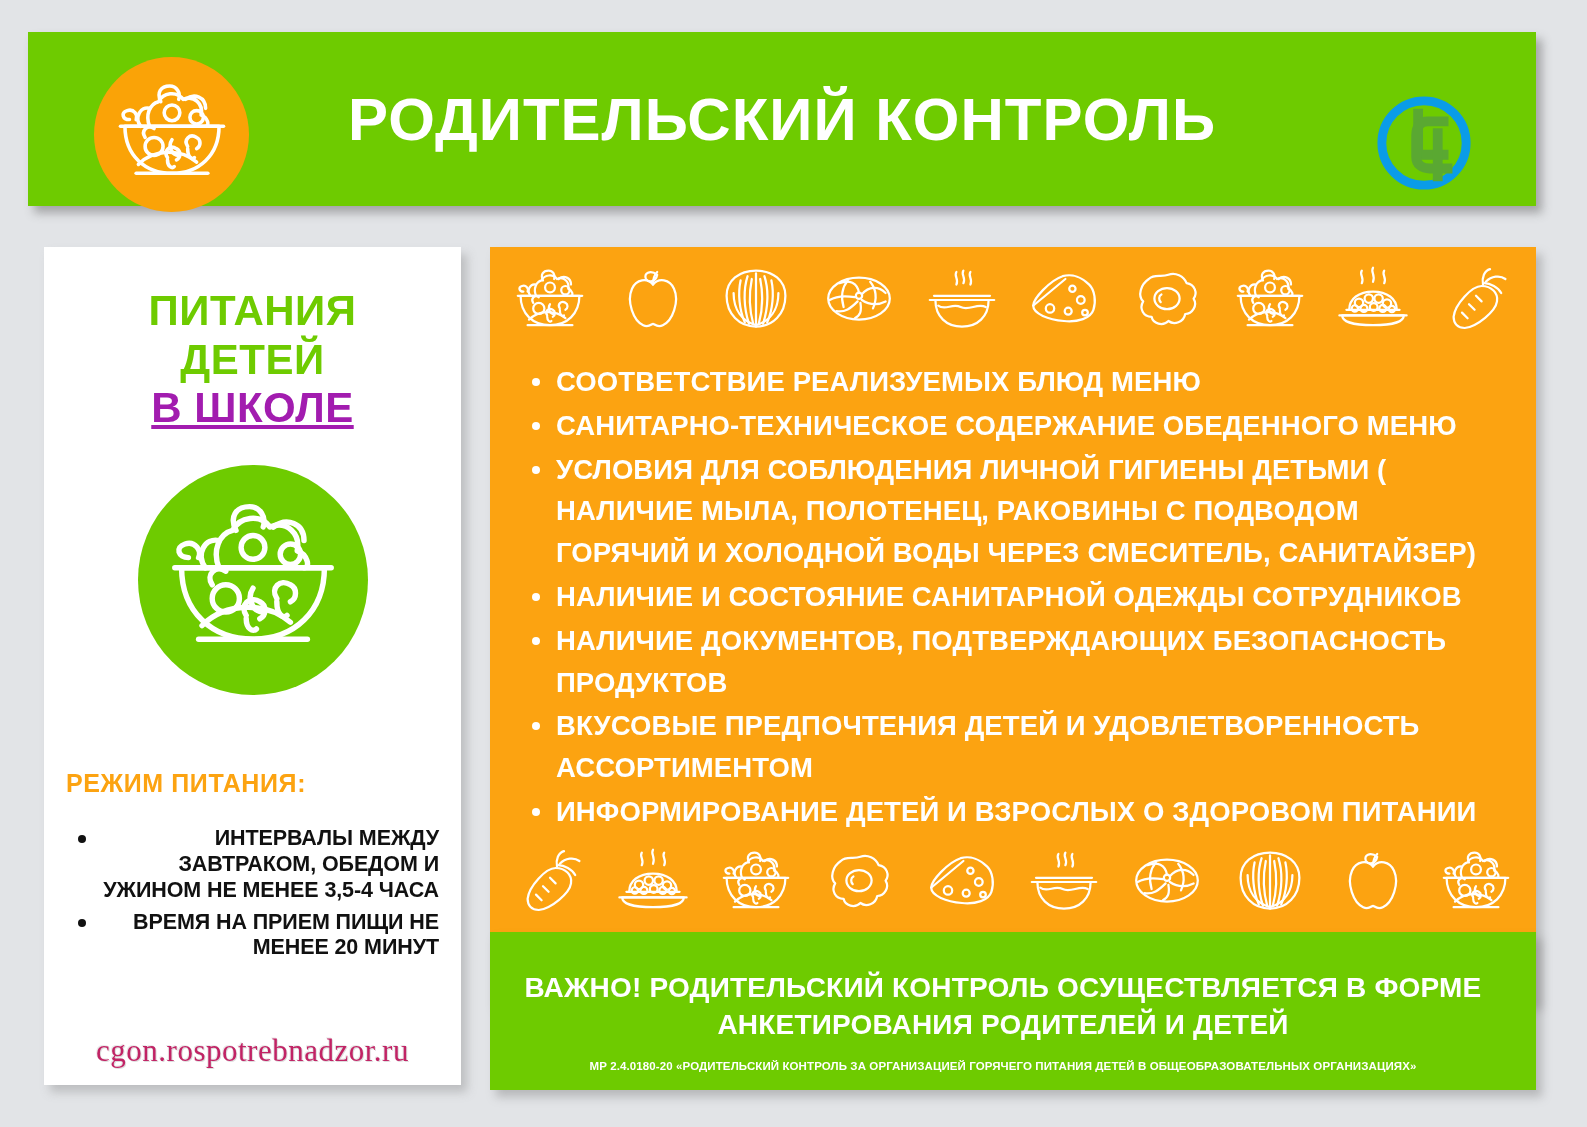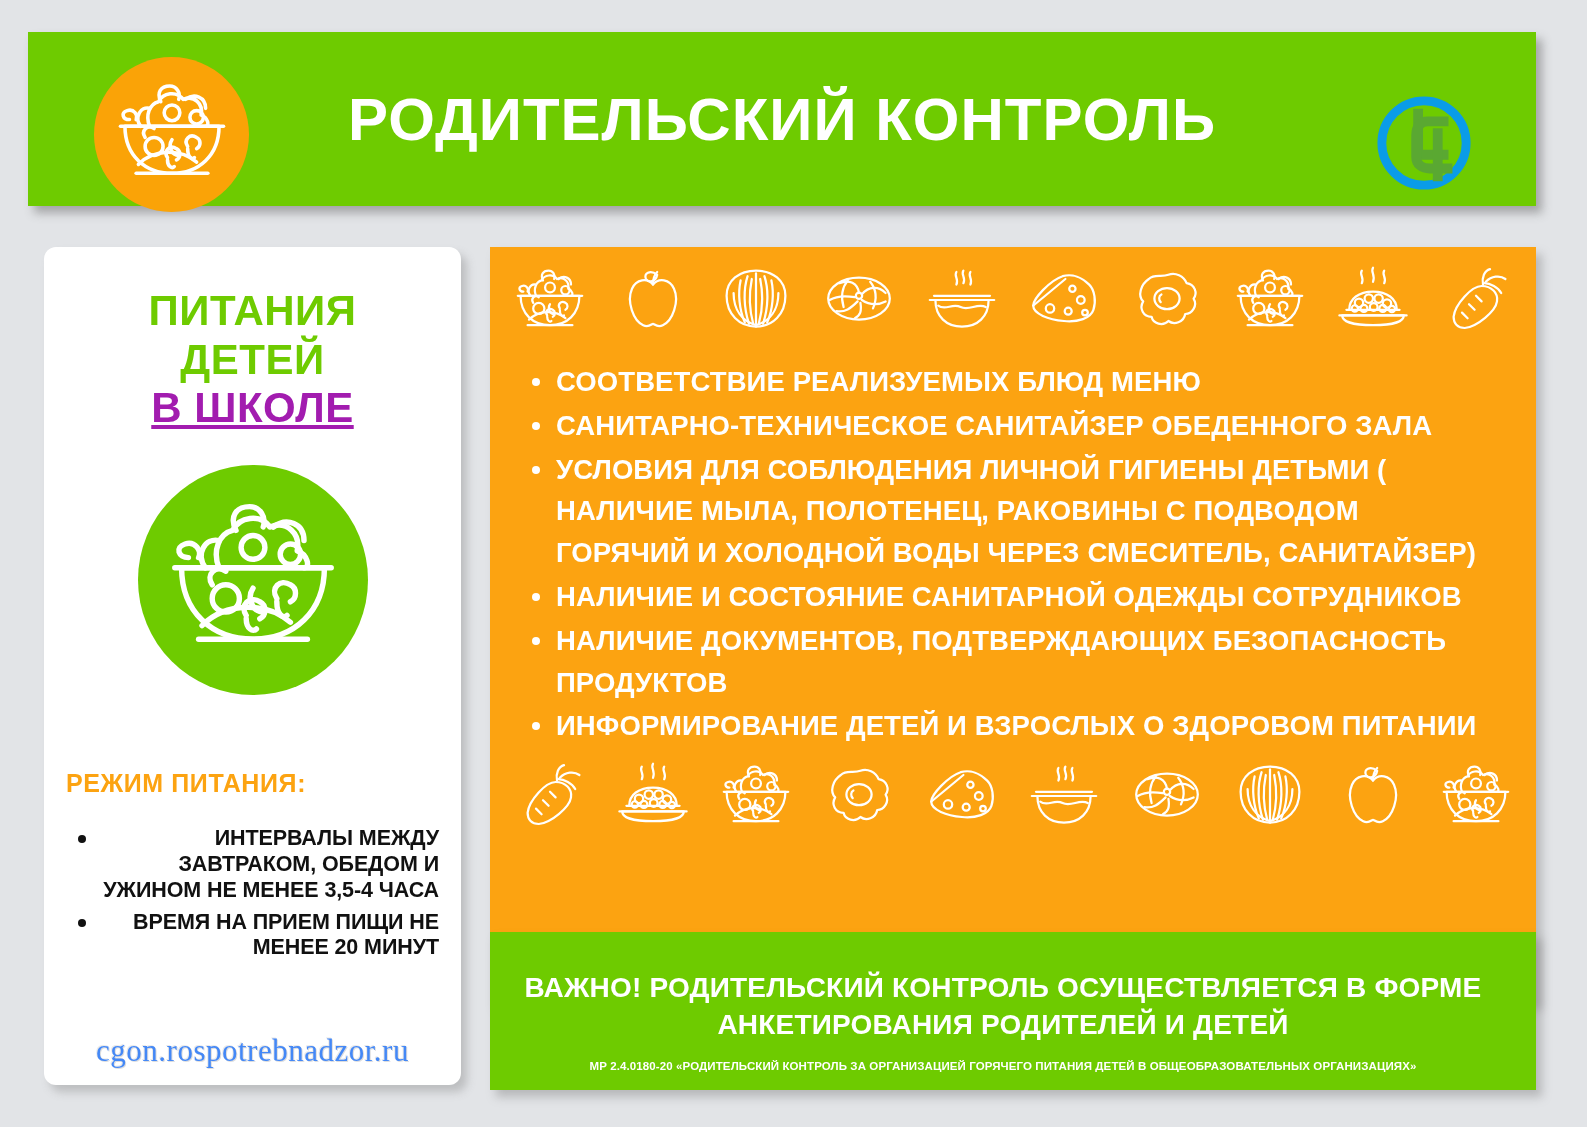--- a/index.html
+++ b/index.html
@@ -59,21 +59,20 @@
   
   .left-panel {
     position: absolute;
     left: 44px;
     top: 247px;
     width: 417px;
     height: 838px;
     background: #ffffff;
     box-shadow: 6px 7px 9px rgba(120,120,120,0.35);
     padding: 40px 22px 4px 22px;
-    border-radius: 12px;
   }
   .lp-title {
     text-align: center;
     font-size: 42px;
     font-weight: bold;
     line-height: 1.16;
     letter-spacing: 0.5px;
   }
   .lp-title .green { color: #6ecb00; display: block; }
   .lp-title .orange { color: #a21caf; display: block; text-decoration: underline; }
@@ -122,21 +121,21 @@
     border-radius: 50%;
     background: #111111;
   }
   .watermark {
     position: absolute;
     left: 0; right: 0;
     bottom: 16px;
     text-align: center;
     font-family: "Liberation Serif", serif;
     font-size: 31px;
-    color: #3b82f6;
+    color: #be185d;
     text-shadow: 1px 1px 0 #dcdcdc, -1px -1px 0 #e8e8e8;
     letter-spacing: 0.5px;
     opacity: 0.95;
   }
 
   
   .orange-panel {
     position: absolute;
     left: 490px;
     top: 247px;
@@ -439,24 +438,25 @@
       </span>
     <span class="ico">
         <svg viewBox="0 0 100 100" style="color:#fff">
           <use href="#def-carrot"></use>
         </svg>
       </span>
   </div>
 
   <ul class="op-list">
     <li>СООТВЕТСТВИЕ РЕАЛИЗУЕМЫХ БЛЮД МЕНЮ</li>
-    <li>САНИТАРНО-ТЕХНИЧЕСКОЕ САНИТАЙЗЕР ОБЕДЕННОГО ЗАЛА</li>
+    <li>САНИТАРНО-ТЕХНИЧЕСКОЕ СОДЕРЖАНИЕ ОБЕДЕННОГО МЕНЮ</li>
     <li>УСЛОВИЯ ДЛЯ СОБЛЮДЕНИЯ ЛИЧНОЙ ГИГИЕНЫ ДЕТЬМИ ( НАЛИЧИЕ МЫЛА, ПОЛОТЕНЕЦ, РАКОВИНЫ С ПОДВОДОМ ГОРЯЧИЙ И ХОЛОДНОЙ ВОДЫ ЧЕРЕЗ СМЕСИТЕЛЬ, САНИТАЙЗЕР)</li>
     <li>НАЛИЧИЕ И СОСТОЯНИЕ САНИТАРНОЙ ОДЕЖДЫ СОТРУДНИКОВ</li>
     <li>НАЛИЧИЕ ДОКУМЕНТОВ, ПОДТВЕРЖДАЮЩИХ БЕЗОПАСНОСТЬ ПРОДУКТОВ</li>
+    <li>ВКУСОВЫЕ ПРЕДПОЧТЕНИЯ ДЕТЕЙ И УДОВЛЕТВОРЕННОСТЬ АССОРТИМЕНТОМ</li>
     <li>ИНФОРМИРОВАНИЕ ДЕТЕЙ И ВЗРОСЛЫХ О ЗДОРОВОМ ПИТАНИИ</li>
   </ul>
 
   <div class="icon-row icon-row-bottom">
     <span class="ico">
         <svg viewBox="0 0 100 100" style="color:#fff">
           <use href="#def-carrot"></use>
         </svg>
       </span>
     <span class="ico">

